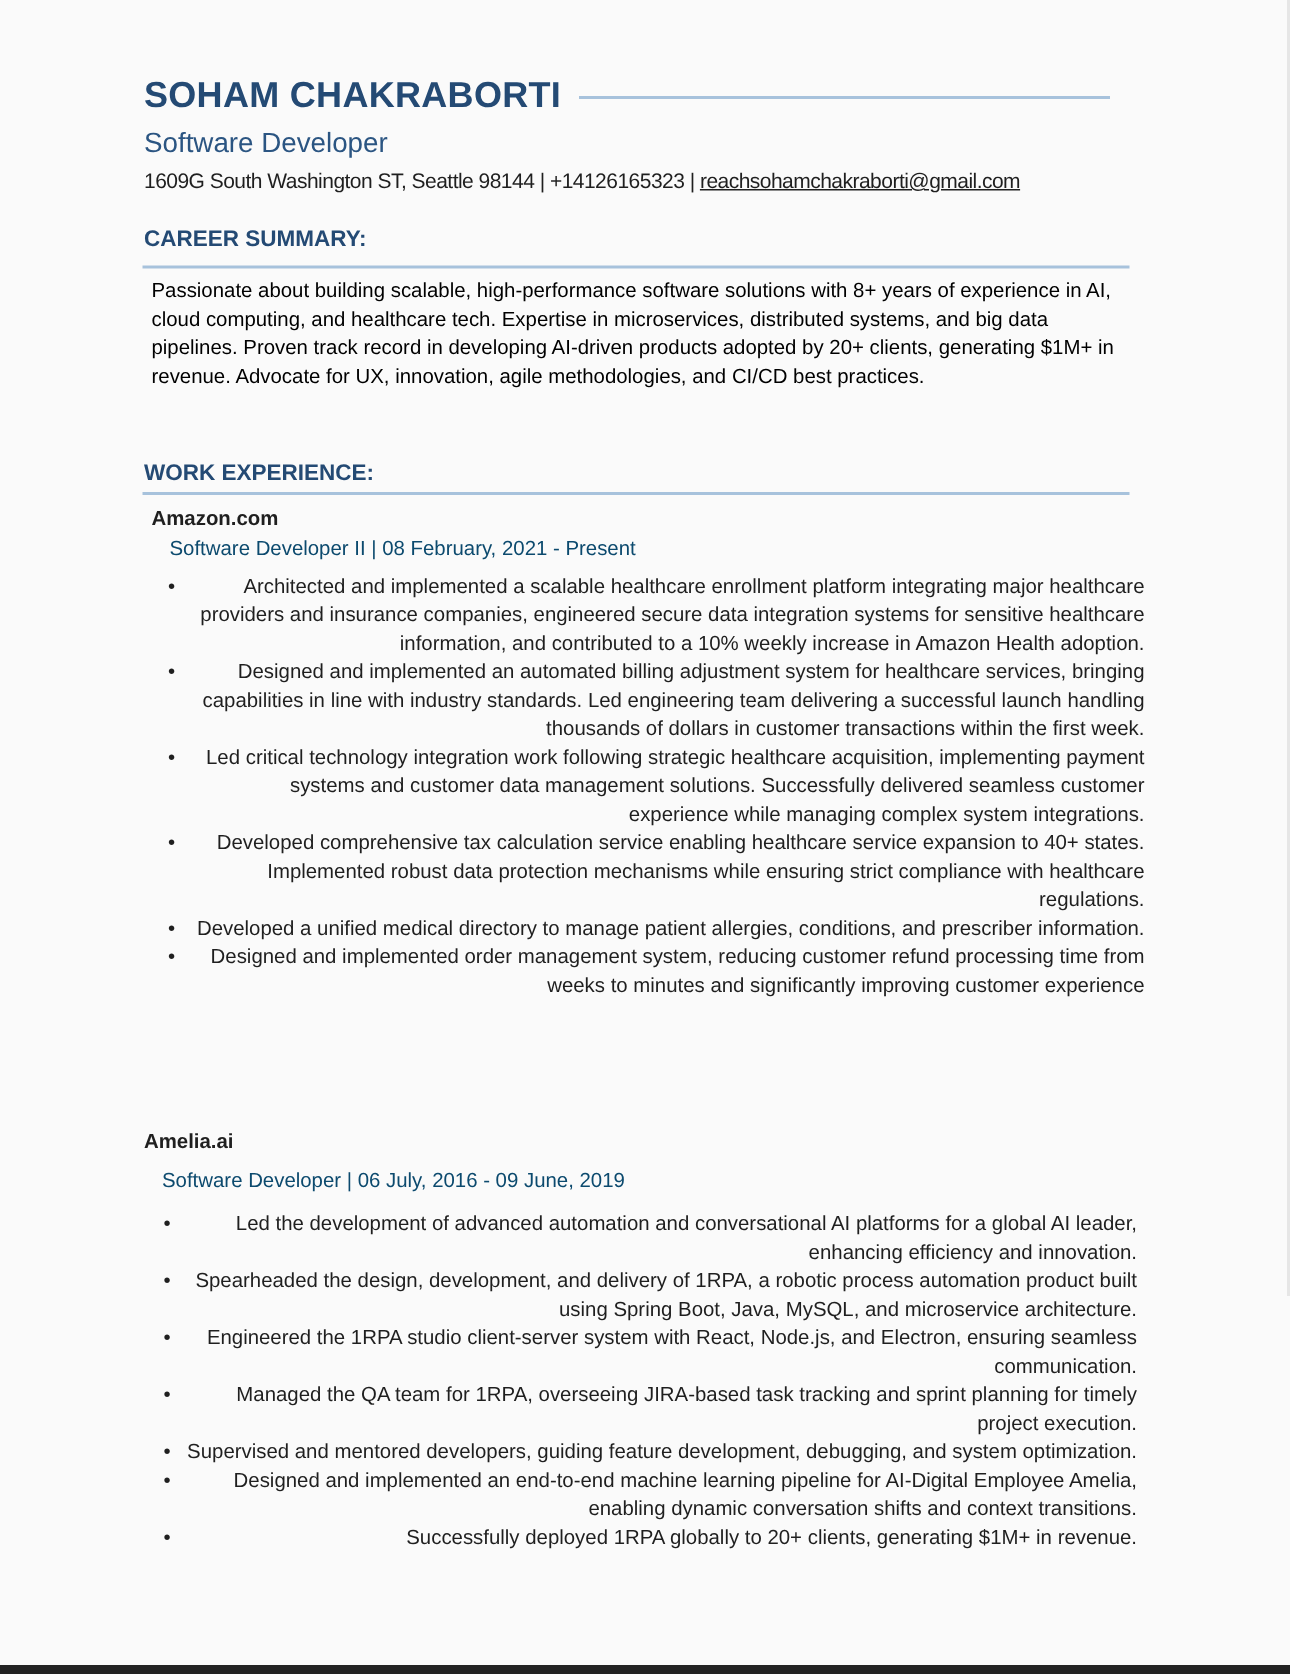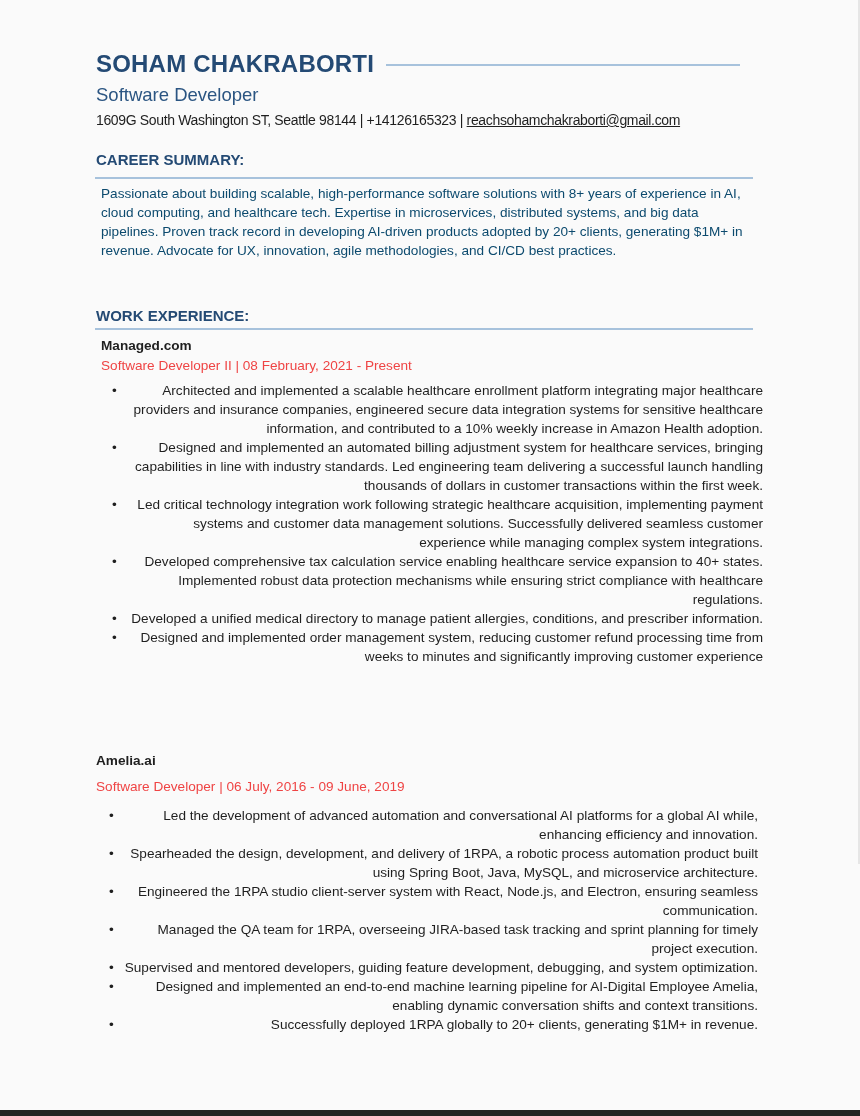--- a/index.html
+++ b/index.html
@@ -39,27 +39,27 @@
   .contact a { color: #1f1f1f; text-decoration: underline; }
   .section-head {
     position: absolute; left: 96px;
     font-size: 15px; font-weight: bold; color: #244a74; white-space: nowrap;
   }
   .section-rule {
     position: absolute; left: 95px; width: 658px; height: 2px; background: #a7c2dc;
   }
   .summary {
     position: absolute; left: 101px; top: 184px; width: 650px;
-    font-size: 13.6px; line-height: 19px; color: #0c4a6e;
+    font-size: 13.6px; line-height: 19px; color: #000000;
   }
   .company {
     position: absolute; font-size: 13.6px; font-weight: bold; color: #1f1f1f; white-space: nowrap;
   }
   .role {
-    position: absolute; font-size: 13.6px; color: #ef4444; white-space: nowrap;
+    position: absolute; font-size: 13.6px; color: #0c4a6e; white-space: nowrap; margin-left: 12px;
   }
   ul.bullets {
     position: absolute; margin: 0; padding: 0; list-style: none;
     font-size: 13.6px; line-height: 19px; color: #1f1f1f;
   }
   ul.bullets li { position: relative; padding-left: 26px; text-align: right; }
   ul.bullets li::before {
     content: "\2022"; position: absolute; left: 11px; top: 0;
   }
 </style>
@@ -73,35 +73,35 @@
   <div class="title">Software Developer</div>
   <div class="contact"><span>1609G South Washington ST, Seattle 98144</span><span> | </span><span>+14126165323</span><span> | </span><a>reachsohamchakraborti@gmail.com</a></div>
 
   <div class="section-head" style="top:151px;">CAREER SUMMARY:</div>
   <div class="section-rule" style="top:177px;"></div>
   <div class="summary">Passionate about building scalable, high-performance software solutions with 8+ years of experience in AI, cloud computing, and healthcare tech. Expertise in microservices, distributed systems, and big data pipelines. Proven track record in developing AI-driven products adopted by 20+ clients, generating $1M+ in revenue. Advocate for UX, innovation, agile methodologies, and CI/CD best practices.</div>
 
   <div class="section-head" style="top:307px;">WORK EXPERIENCE:</div>
   <div class="section-rule" style="top:328px;"></div>
 
-  <div class="company" style="left:101px; top:338px;">Managed.com</div>
+  <div class="company" style="left:101px; top:338px;">Amazon.com</div>
   <div class="role" style="left:101px; top:358px;">Software Developer II |  08 February, 2021 - Present</div>
   <ul class="bullets" style="left:101px; top:381px; width:662px;">
     <li>Architected and implemented a scalable healthcare enrollment platform integrating major healthcare providers and insurance companies, engineered secure data integration systems for sensitive healthcare information, and contributed to a 10% weekly increase in Amazon Health adoption.</li>
     <li>Designed and implemented an automated billing adjustment system for healthcare services, bringing capabilities in line with industry standards. Led engineering team delivering a successful launch handling thousands of dollars in customer transactions within the first week.</li>
     <li>Led critical technology integration work following strategic healthcare acquisition, implementing payment systems and customer data management solutions. Successfully delivered seamless customer experience while managing complex system integrations.</li>
     <li>Developed comprehensive tax calculation service enabling healthcare service expansion to 40+ states. Implemented robust data protection mechanisms while ensuring strict compliance with healthcare regulations.</li>
     <li>Developed a unified medical directory to manage patient allergies, conditions, and prescriber information.</li>
     <li>Designed and implemented order management system, reducing customer refund processing time from weeks to minutes and significantly improving customer experience</li>
   </ul>
 
   <div class="company" style="left:96px; top:753px;">Amelia.ai</div>
   <div class="role" style="left:96px; top:779px;">Software Developer | 06 July, 2016 - 09 June, 2019</div>
   <ul class="bullets" style="left:98px; top:806px; width:660px;">
-    <li>Led the development of advanced automation and conversational AI platforms for a global AI while, enhancing efficiency and innovation.</li>
+    <li>Led the development of advanced automation and conversational AI platforms for a global AI leader, enhancing efficiency and innovation.</li>
     <li>Spearheaded the design, development, and delivery of 1RPA, a robotic process automation product built using Spring Boot, Java, MySQL, and microservice architecture.</li>
     <li>Engineered the 1RPA studio client-server system with React, Node.js, and Electron, ensuring seamless communication.</li>
     <li>Managed the QA team for 1RPA, overseeing JIRA-based task tracking and sprint planning for timely project execution.</li>
     <li>Supervised and mentored developers, guiding feature development, debugging, and system optimization.</li>
     <li>Designed and implemented an end-to-end machine learning pipeline for AI-Digital Employee Amelia, enabling dynamic conversation shifts and context transitions.</li>
     <li>Successfully deployed 1RPA globally to 20+ clients, generating $1M+ in revenue.</li>
   </ul>
 
 </div>
 <div class="bottom-bar"></div>

